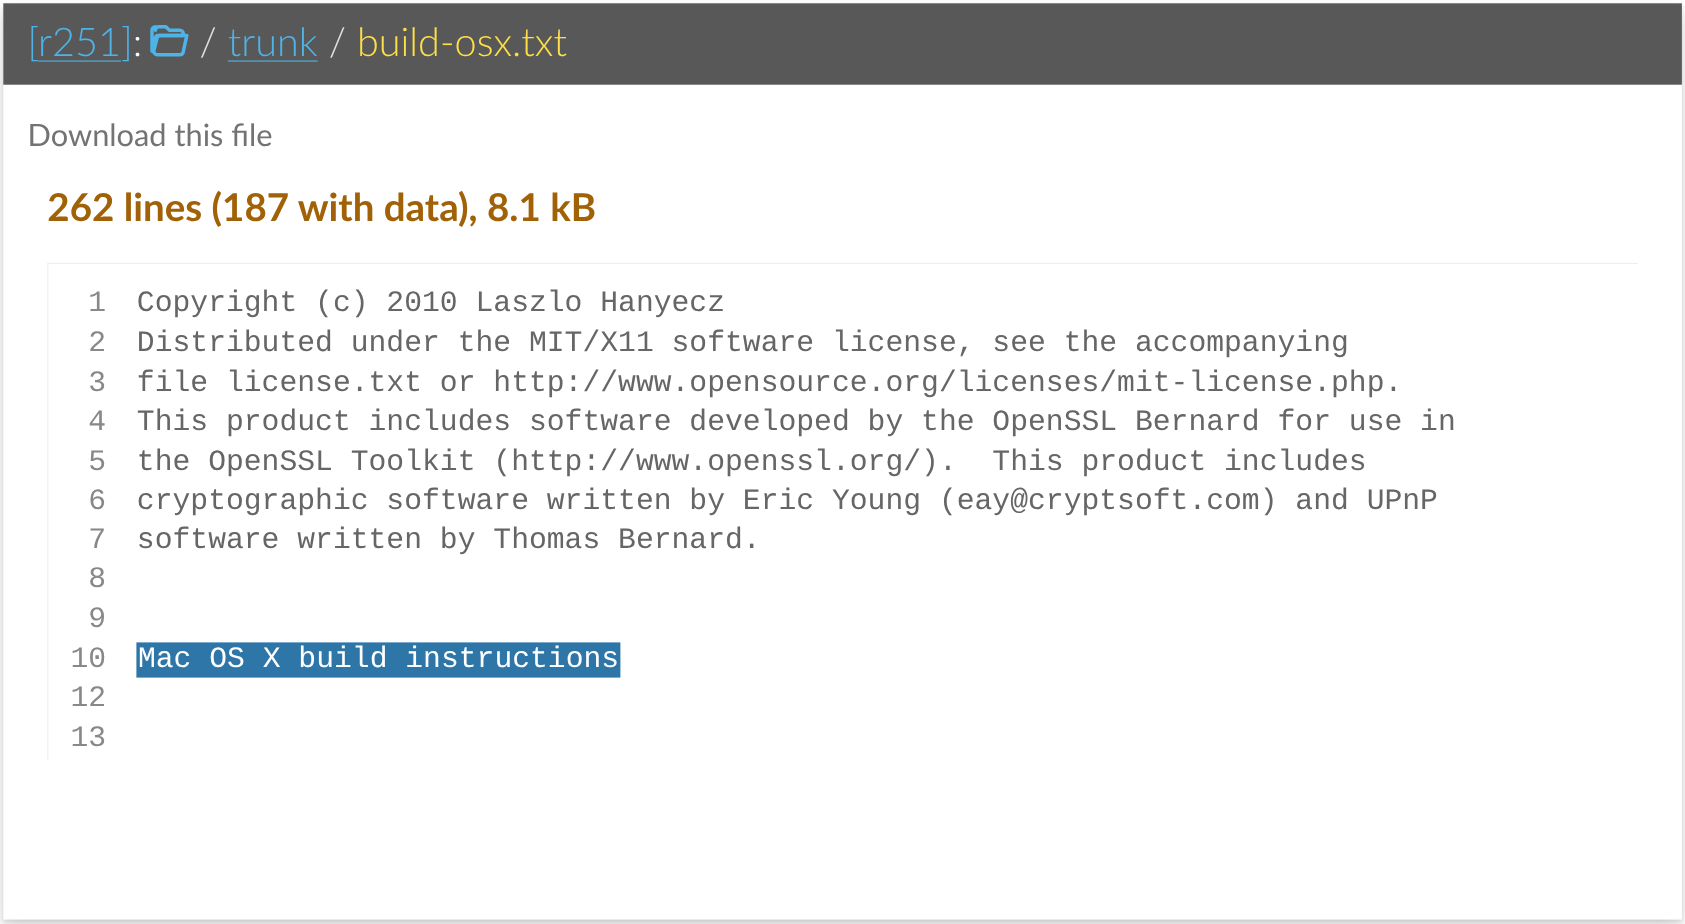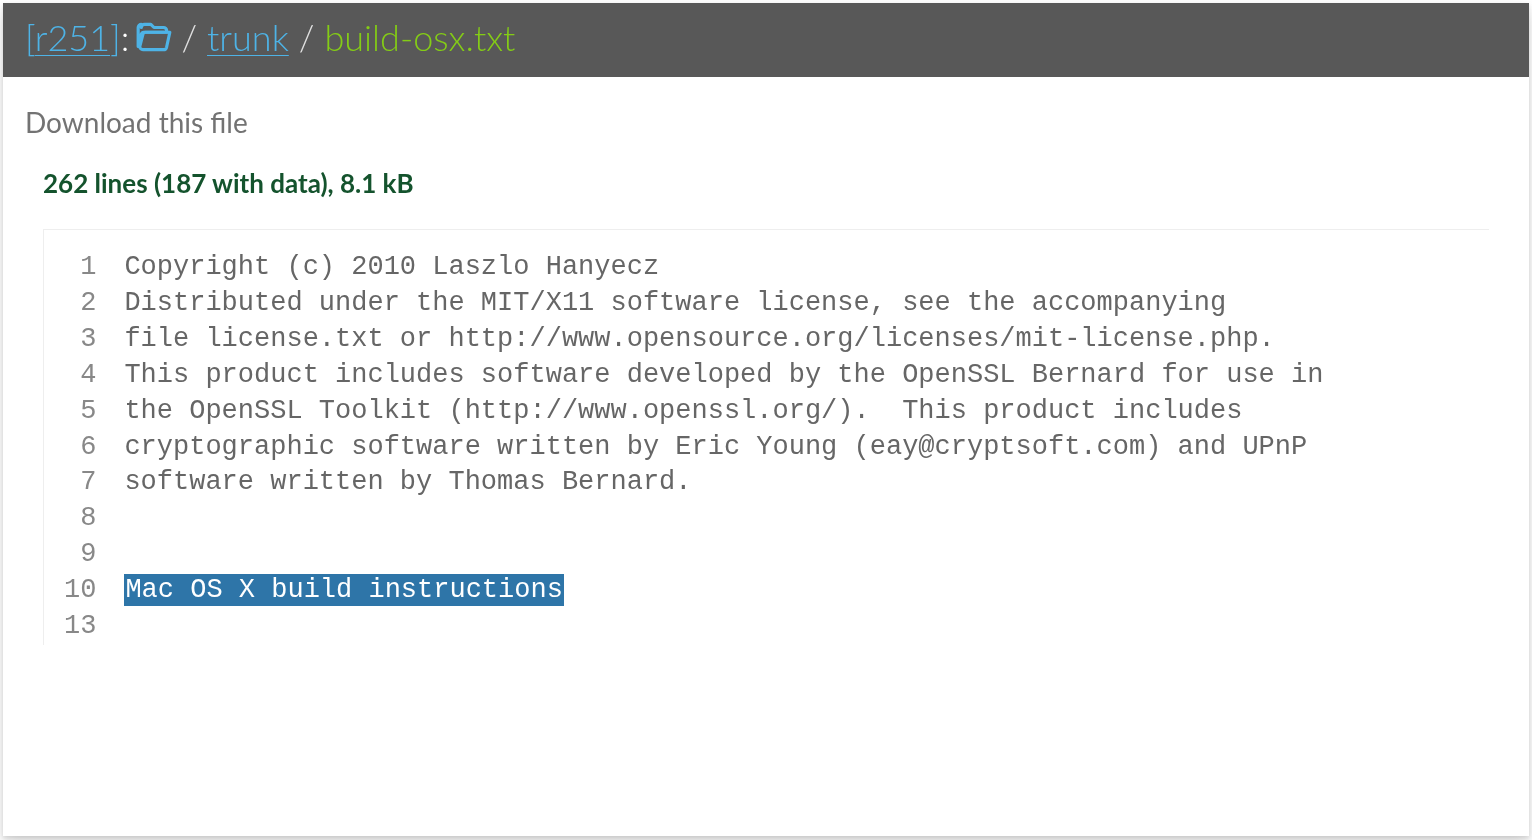--- a/index.html
+++ b/index.html
@@ -26,43 +26,43 @@
       align-items: center;
       gap: 8px;
     }
     .header a {
       color: #4eb3e6;
       text-underline-offset: 4px;
       text-decoration-thickness: 1px;
     }
     .header .bracket { color: #4eb3e6; }
     .header .sep { color: #e0e0e0; padding: 0 2px; }
-    .header .filename { color: #84cc16; }
+    .header .filename { color: #fde047; }
     .folder-icon {
       display: inline-flex;
       align-items: center;
       color: #4eb3e6;
       margin: 0 -2px;
     }
     .body {
       padding: 0;
     }
     .download {
       padding: 28px 22px 0;
     }
     .download a {
       color: #737373;
       text-decoration: none;
       font-size: 28px;
       font-weight: 400;
     }
     .stats {
       padding: 28px 40px 0;
-      color: #14532d;
-      font-size: 26px;
+      color: #a16207;
+      font-size: 35px;
       font-weight: 700;
     }
     .code-wrap {
       margin: 30px 40px 0;
       border-top: 1px solid #eee;
       border-left: 1px solid #eee;
       padding-top: 20px;
       position: relative;
     }
     .code-table {
@@ -156,20 +156,24 @@
             </tr>
             <tr>
               <td class="lineno">9</td>
               <td class="linecontent"></td>
             </tr>
             <tr>
               <td class="lineno">10</td>
               <td class="linecontent"><span class="selected">Mac OS X build instructions</span></td>
             </tr>
             <tr>
+              <td class="lineno">12</td>
+              <td class="linecontent"></td>
+            </tr>
+            <tr>
               <td class="lineno">13</td>
               <td class="linecontent"></td>
             </tr>
           </tbody>
       </table>
     </div>
   </div>
 </div>
 
 </body></html>

